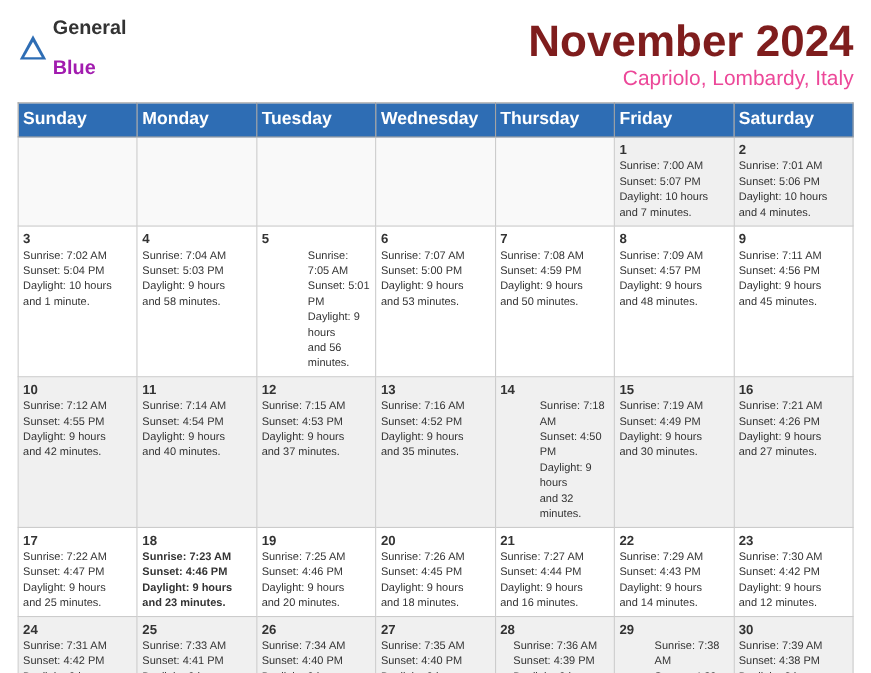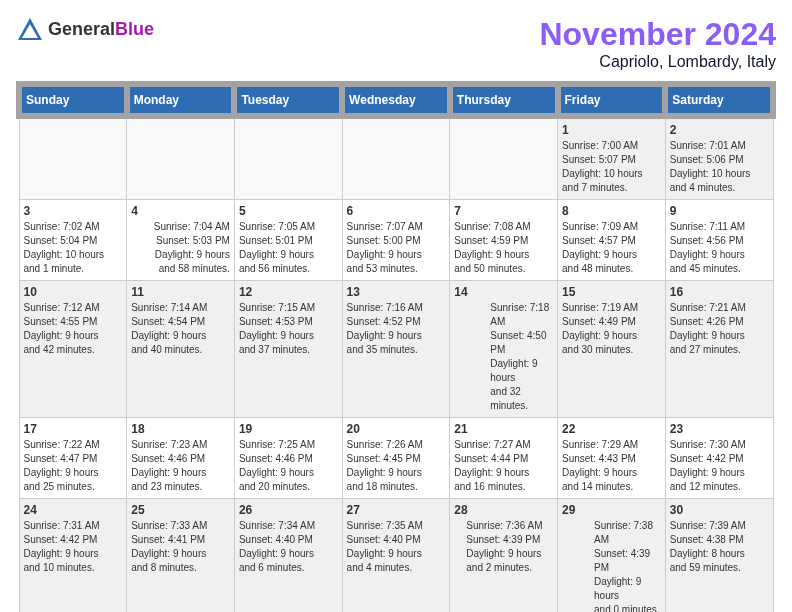--- a/index.html
+++ b/index.html
@@ -15,62 +15,64 @@
       justify-content: space-between;
       align-items: flex-start;
       margin-bottom: 10px;
     }
     .logo {
       display: flex;
       align-items: center;
     }
     .logo-text {
       display: flex;
+      flex-direction: column;
       line-height: 1.1;
+      gap: 16px;
     }
     .logo-general {
       font-size: 18px;
       font-weight: bold;
       color: #333;
     }
     .logo-blue {
       font-size: 18px;
       font-weight: bold;
       color: #a21caf;
     }
     .logo-icon {
       width: 28px;
       height: 28px;
       margin-right: 4px;
     }
     .title-block {
       text-align: right;
     }
     .month-title {
-      font-size: 32px;
-      font-weight: bold;
-      color: #8b5cf6;
+      font-size: 40px;
+      font-weight: bold;
+      color: #7f1d1d;
     }
     .location {
-      font-size: 16px;
-      color: #0f172a;
+      font-size: 19px;
+      color: #ec4899;
     }
     table {
       width: 100%;
       border-collapse: collapse;
       table-layout: fixed;
     }
     th {
       background-color: #2e6db4;
       color: #fff;
-      font-size: 12px;
+      font-size: 16px;
       font-weight: bold;
       padding: 6px 4px;
       text-align: left;
-      border: 6px solid #a3a3a3;
+      border: 1px solid #a3a3a3;
     }
     td {
       border: 1px solid #ccc;
       vertical-align: top;
       padding: 4px;
       height: 80px;
       background: #fff;
       font-size: 10px;
       color: #333;
     }
@@ -149,28 +151,28 @@
       <tr>
         <td>
           <span class="day-number">3</span>
           <div class="day-info" style="white-space: pre-line;">Sunrise: 7:02 AM
 Sunset: 5:04 PM
 Daylight: 10 hours
 and 1 minute.</div>
         </td>
         <td>
           <span class="day-number">4</span>
-          <div class="day-info" style="white-space: pre-line; text-align: right;">Sunrise: 7:04 AM
+          <div class="day-info" style="white-space: pre-line;">Sunrise: 7:04 AM
 Sunset: 5:03 PM
 Daylight: 9 hours
 and 58 minutes.</div>
         </td>
         <td>
           <span class="day-number">5</span>
-          <div class="day-info" style="white-space: pre-line;">Sunrise: 7:05 AM
+          <div class="day-info" style="white-space: pre-line; margin-left: 42px;">Sunrise: 7:05 AM
 Sunset: 5:01 PM
 Daylight: 9 hours
 and 56 minutes.</div>
         </td>
         <td>
           <span class="day-number">6</span>
           <div class="day-info" style="white-space: pre-line;">Sunrise: 7:07 AM
 Sunset: 5:00 PM
 Daylight: 9 hours
 and 53 minutes.</div>
@@ -251,21 +253,21 @@
       <tr>
         <td>
           <span class="day-number">17</span>
           <div class="day-info" style="white-space: pre-line;">Sunrise: 7:22 AM
 Sunset: 4:47 PM
 Daylight: 9 hours
 and 25 minutes.</div>
         </td>
         <td>
           <span class="day-number">18</span>
-          <div class="day-info" style="white-space: pre-line;">Sunrise: 7:23 AM
+          <div class="day-info" style="white-space: pre-line; font-weight: bold;">Sunrise: 7:23 AM
 Sunset: 4:46 PM
 Daylight: 9 hours
 and 23 minutes.</div>
         </td>
         <td>
           <span class="day-number">19</span>
           <div class="day-info" style="white-space: pre-line;">Sunrise: 7:25 AM
 Sunset: 4:46 PM
 Daylight: 9 hours
 and 20 minutes.</div>

